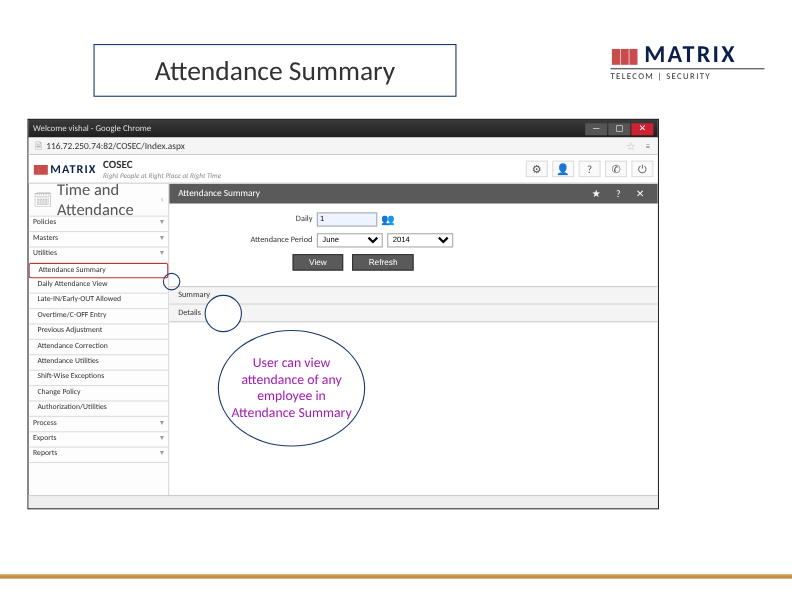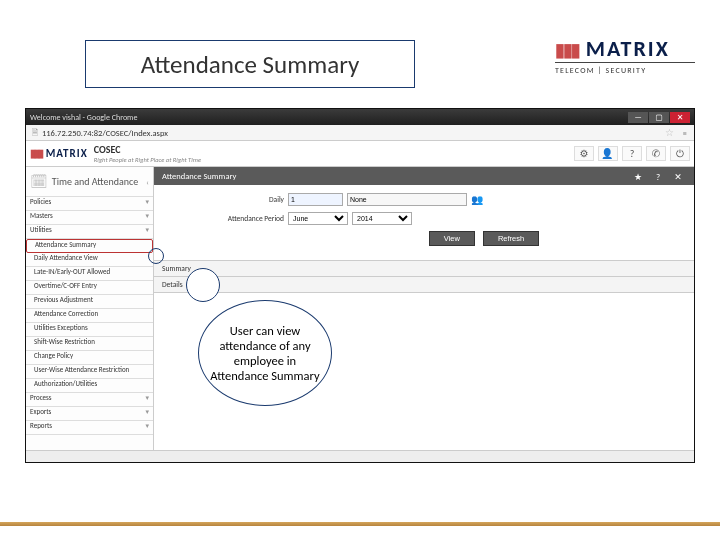--- a/index.html
+++ b/index.html
@@ -7,21 +7,21 @@
   
   .slide-title-box { position: absolute; top: 40px; left: 85px; width: 330px; height: 48px; border: 1.5px solid #1a3a6e; display: flex; align-items: center; justify-content: center; }
   .slide-title-box span { font-size: 25px; color: #333; }
   
   .matrix-slide-logo { position: absolute; top: 38px; right: 25px; width: 140px; height: 48px; display: flex; flex-direction: column; }
   .matrix-slide-logo .brand { font-size: 22px; font-weight: bold; letter-spacing: 2px; color: #0b1f4a; line-height: 1; }
   .matrix-slide-logo .brand .bars { color: #c94b4b; letter-spacing: -2px; font-size: 18px; }
   .matrix-slide-logo .divider { border-top: 1px solid #444; margin: 2px 0; }
   .matrix-slide-logo .sub { font-size: 8px; letter-spacing: 1.2px; color: #333; }
 
-  .browser-window { position: absolute; top: 108px; left: 25px; width: 670px; height: 355px; border: 1.5px solid #111; background: #fff; display: flex; flex-direction: column; }
+  .browser-window { position: absolute; top: 108px; left: 25px; width: 574px; height: 355px; border: 1.5px solid #111; background: #fff; display: flex; flex-direction: column; }
 
   .win-title { height: 16px; background: linear-gradient(#3b3b3b,#1f1f1f); display: flex; align-items: center; padding: 0 4px; }
   .win-title span { color: #ddd; font-size: 8px; }
   .win-ctrls { margin-left: auto; display: flex; gap: 1px; }
   .win-ctrls div { width: 20px; height: 11px; display: flex; align-items: center; justify-content: center; font-size: 8px; background: #555; color: #fff; }
   .win-ctrls .close { background: #c23; }
 
   .addr-bar { height: 16px; display: flex; align-items: center; border-bottom: 1px solid #ccc; padding: 0 4px; background: #f5f5f5; }
   .addr-icon { width: 10px; text-align: center; font-size: 8px; color: #888; }
   .addr-text { font-size: 8.5px; color: #333; margin-left: 2px; flex: 1; }
@@ -34,50 +34,50 @@
   .app-sub .c { font-size: 10px; font-weight: bold; color: #333; }
   .app-sub .t { font-size: 6.5px; color: #888; font-style: italic; }
   .app-icons { margin-left: auto; display: flex; gap: 4px; }
   .app-icons div { width: 20px; height: 15px; display: flex; align-items: center; justify-content: center; font-size: 10px; color: #555; border: 1px solid #ddd; background: #fafafa; }
 
   .app-body { flex: 1; display: flex; overflow: hidden; }
   
   .sidebar { width: 128px; border-right: 1px solid #ccc; display: flex; flex-direction: column; background: #fdfdfd; }
   .sidebar-head { height: 30px; display: flex; align-items: center; gap: 4px; border-bottom: 1px solid #ddd; padding: 0 4px; }
   .sidebar-head .ic { font-size: 14px; color: #bbb; }
-  .sidebar-head span { font-size: 10px; color: #555; }
+  .sidebar-head span { font-size: 15px; color: #555; }
   .sidebar-head .chev { margin-left: auto; font-size: 9px; color: #999; }
   .sb-item { height: 14px; display: flex; align-items: flex-start; border-bottom: 1px solid #ddd; padding: 0 4px; font-size: 7px; color: #333; cursor: pointer; }
   .sb-item.sub { padding-left: 8px; }
   .sb-item .chev { margin-left: auto; color: #999; font-size: 7px; }
   .sb-item.selected { border: 1.5px solid #b33; border-radius: 2px; }
 
   .content { flex: 1; display: flex; flex-direction: column; background: #fff; }
   .content-title { height: 18px; background: #5a5a5a; display: flex; align-items: center; padding: 0 8px; color: #fff; font-size: 8.5px; }
   .content-title .ticon { margin-left: auto; display: flex; gap: 4px; }
   .content-title .ticon div { width: 16px; text-align: center; font-size: 9px; }
   .content-form { padding: 8px 40px; }
   .frow { display: flex; align-items: center; gap: 4px; margin-bottom: 6px; }
   .flabel { width: 90px; text-align: right; font-size: 7.5px; color: #333; }
   .ftext { border: 1px solid #aaa; background: #eef4ff; height: 13px; width: 55px; font-size: 7px; padding: 0 2px; }
   .ftext.name { width: 120px; background: #f7f7f7; }
   .fselect { border: 1px solid #aaa; height: 13px; width: 60px; font-size: 7px; background: #fff; }
   .fbutton { background: #5a5a5a; color: #fff; border: 1px solid #333; font-size: 7.5px; padding: 2px 14px; cursor: pointer; }
-  .fbutton-row { margin-left: 120px; display: flex; gap: 8px; justify-content: center; }
+  .fbutton-row { margin-left: 72px; display: flex; gap: 8px; }
   .usericon { font-size: 10px; color: #444; }
   
   .acc-item { border-top: 1px solid #ccc; border-bottom: 1px solid #ccc; background: #f4f4f4; padding: 3px 8px; font-size: 7.5px; color: #333; }
   .acc-item + .acc-item { border-top: none; }
 
   .status-bar { height: 12px; background: #eee; border-top: 1px solid #ccc; font-size: 7px; color: #555; padding: 0 4px; }
 
   .callout-pointer { position: absolute; top: 248px; left: 148px; width: 16px; height: 16px; border: 1.5px solid #1a3a6e; border-radius: 50%; background: transparent; }
   .callout-mid { position: absolute; top: 268px; left: 186px; width: 34px; height: 34px; border: 1.5px solid #1a3a6e; border-radius: 50%; background: #fff; }
   .callout-bubble { position: absolute; top: 300px; left: 198px; width: 134px; height: 106px; background: #fff; border: 1.5px solid #1a3a6e; border-radius: 50%; display: flex; align-items: center; justify-content: center; text-align: center; padding: 6px 10px; }
-  .callout-bubble span { font-size: 12.5px; line-height: 1.2; color: #000000; }
+  .callout-bubble span { font-size: 12.5px; line-height: 1.2; color: #a21caf; }
   .callout-bubble::before, .callout-bubble::after { content: ""; position: absolute; border: 1.5px solid #1a3a6e; border-radius: 50%; background: #fff; }
   .callout-bubble::before { width: 85px; height: 45px; top: -12px; left: -14px; z-index: -1; }
   .callout-bubble::after { width: 85px; height: 45px; bottom: -10px; right: -14px; z-index: -1; }
 
   .footer-strip { position: absolute; bottom: 14px; left: 0; width: 100%; height: 4px; background: linear-gradient(#d4a55a,#b6843f); }
 </style>
 </head>
 <body>
 
 <div class="slide-title-box">
@@ -129,44 +129,42 @@
       <div id="sb-items">
           <div class="sb-item">Policies<span class="chev">▾</span></div>
           <div class="sb-item">Masters<span class="chev">▾</span></div>
           <div class="sb-item">Utilities<span class="chev">▾</span></div>
           <div class="sb-item selected sub">Attendance Summary</div>
           <div class="sb-item sub">Daily Attendance View</div>
           <div class="sb-item sub">Late-IN/Early-OUT Allowed</div>
           <div class="sb-item sub">Overtime/C-OFF Entry</div>
           <div class="sb-item sub">Previous Adjustment</div>
           <div class="sb-item sub">Attendance Correction</div>
-          <div class="sb-item sub">Utilities Exceptions</div>
-          <div class="sb-item sub">Shift-Wise Restriction</div>
+          <div class="sb-item sub">Attendance Utilities</div>
+          <div class="sb-item sub">Shift-Wise Exceptions</div>
           <div class="sb-item sub">Change Policy</div>
-          <div class="sb-item sub">User-Wise Attendance Restriction</div>
           <div class="sb-item sub">Authorization/Utilities</div>
           <div class="sb-item">Process<span class="chev">▾</span></div>
           <div class="sb-item">Exports<span class="chev">▾</span></div>
           <div class="sb-item">Reports<span class="chev">▾</span></div>
         </div>
     </div>
     <div class="content">
       <div class="content-title">
         <span>Attendance Summary</span>
         <div class="ticon">
           <div>★</div>
           <div>?</div>
           <div>✕</div>
         </div>
       </div>
       <div class="content-form">
         <div class="frow">
           <div class="flabel">Daily</div>
           <input class="ftext" value="1" style="">
-          <input class="ftext name" value="None" style="">
           <span class="usericon">👥</span>
         </div>
         <div class="frow">
           <div class="flabel">Attendance Period</div>
           <select class="fselect"><option>June</option></select>
           <select class="fselect"><option>2014</option></select>
         </div>
         <div class="frow fbutton-row">
           <button class="fbutton">View</button>
           <button class="fbutton">Refresh</button>

